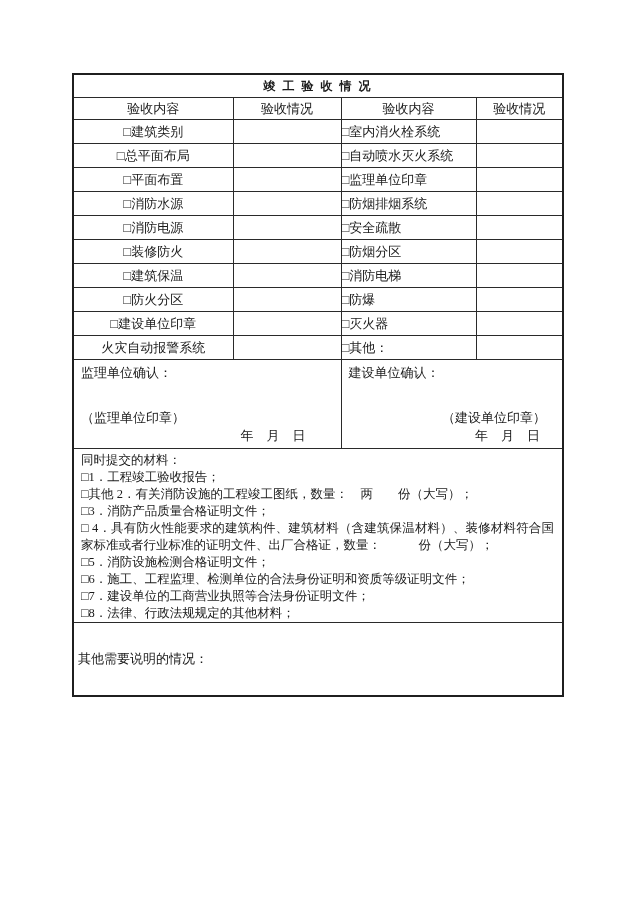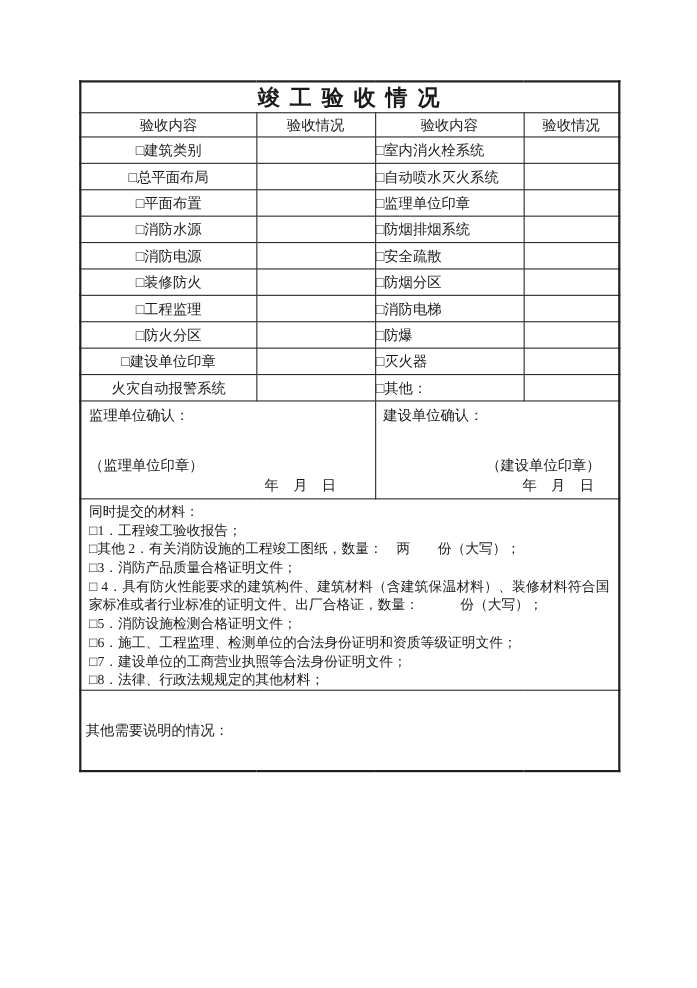--- a/index.html
+++ b/index.html
@@ -8,21 +8,21 @@
     font-family:"Liberation Serif","DejaVu Serif",serif;
     color:#1a1a1a;
   }
   .sheet{position:relative;width:634px;height:898px;overflow:hidden;}
   table.form{
     position:absolute;left:72px;top:73px;width:490px;
     border-collapse:collapse;table-layout:fixed;
     border:2px solid #1f1f1f;
   }
   table.form td{border:1px solid #2a2a2a;padding:0;vertical-align:middle;}
-  .r-title td{height:22px;text-align:center;font-weight:bold;font-size:20px;letter-spacing:2px;}
+  .r-title td{height:22px;text-align:center;font-weight:bold;font-size:12px;letter-spacing:2px;}
   .r-head td{height:21px;text-align:center;font-size:13px;}
   .r-item td{height:23px;font-size:13px;}
   td.ca{text-align:center;margin-left:20px;}
   td.cc{text-align:left;padding-left:7px;}
   td.cb{background:#ffffff;}
   td.conf{vertical-align:top;font-size:13px;}
   .conf-inner{
     display:flex;flex-direction:column;height:100%;box-sizing:border-box;
     padding:4px 0 3px 7px;
   }
@@ -102,21 +102,21 @@
       <td class="cc"><span class="bx">□</span><span>安全疏散</span></td>
       <td class="cb"></td>
     </tr>
     <tr class="r-item">
       <td class="ca"><span class="bx">□</span><span>装修防火</span></td>
       <td class="cb"></td>
       <td class="cc"><span class="bx">□</span><span>防烟分区</span></td>
       <td class="cb"></td>
     </tr>
     <tr class="r-item">
-      <td class="ca"><span class="bx">□</span><span>工程监理</span></td>
+      <td class="ca"><span class="bx">□</span><span>建筑保温</span></td>
       <td class="cb"></td>
       <td class="cc"><span class="bx">□</span><span>消防电梯</span></td>
       <td class="cb"></td>
     </tr>
     <tr class="r-item">
       <td class="ca"><span class="bx">□</span><span>防火分区</span></td>
       <td class="cb"></td>
       <td class="cc"><span class="bx">□</span><span>防爆</span></td>
       <td class="cb"></td>
     </tr>

